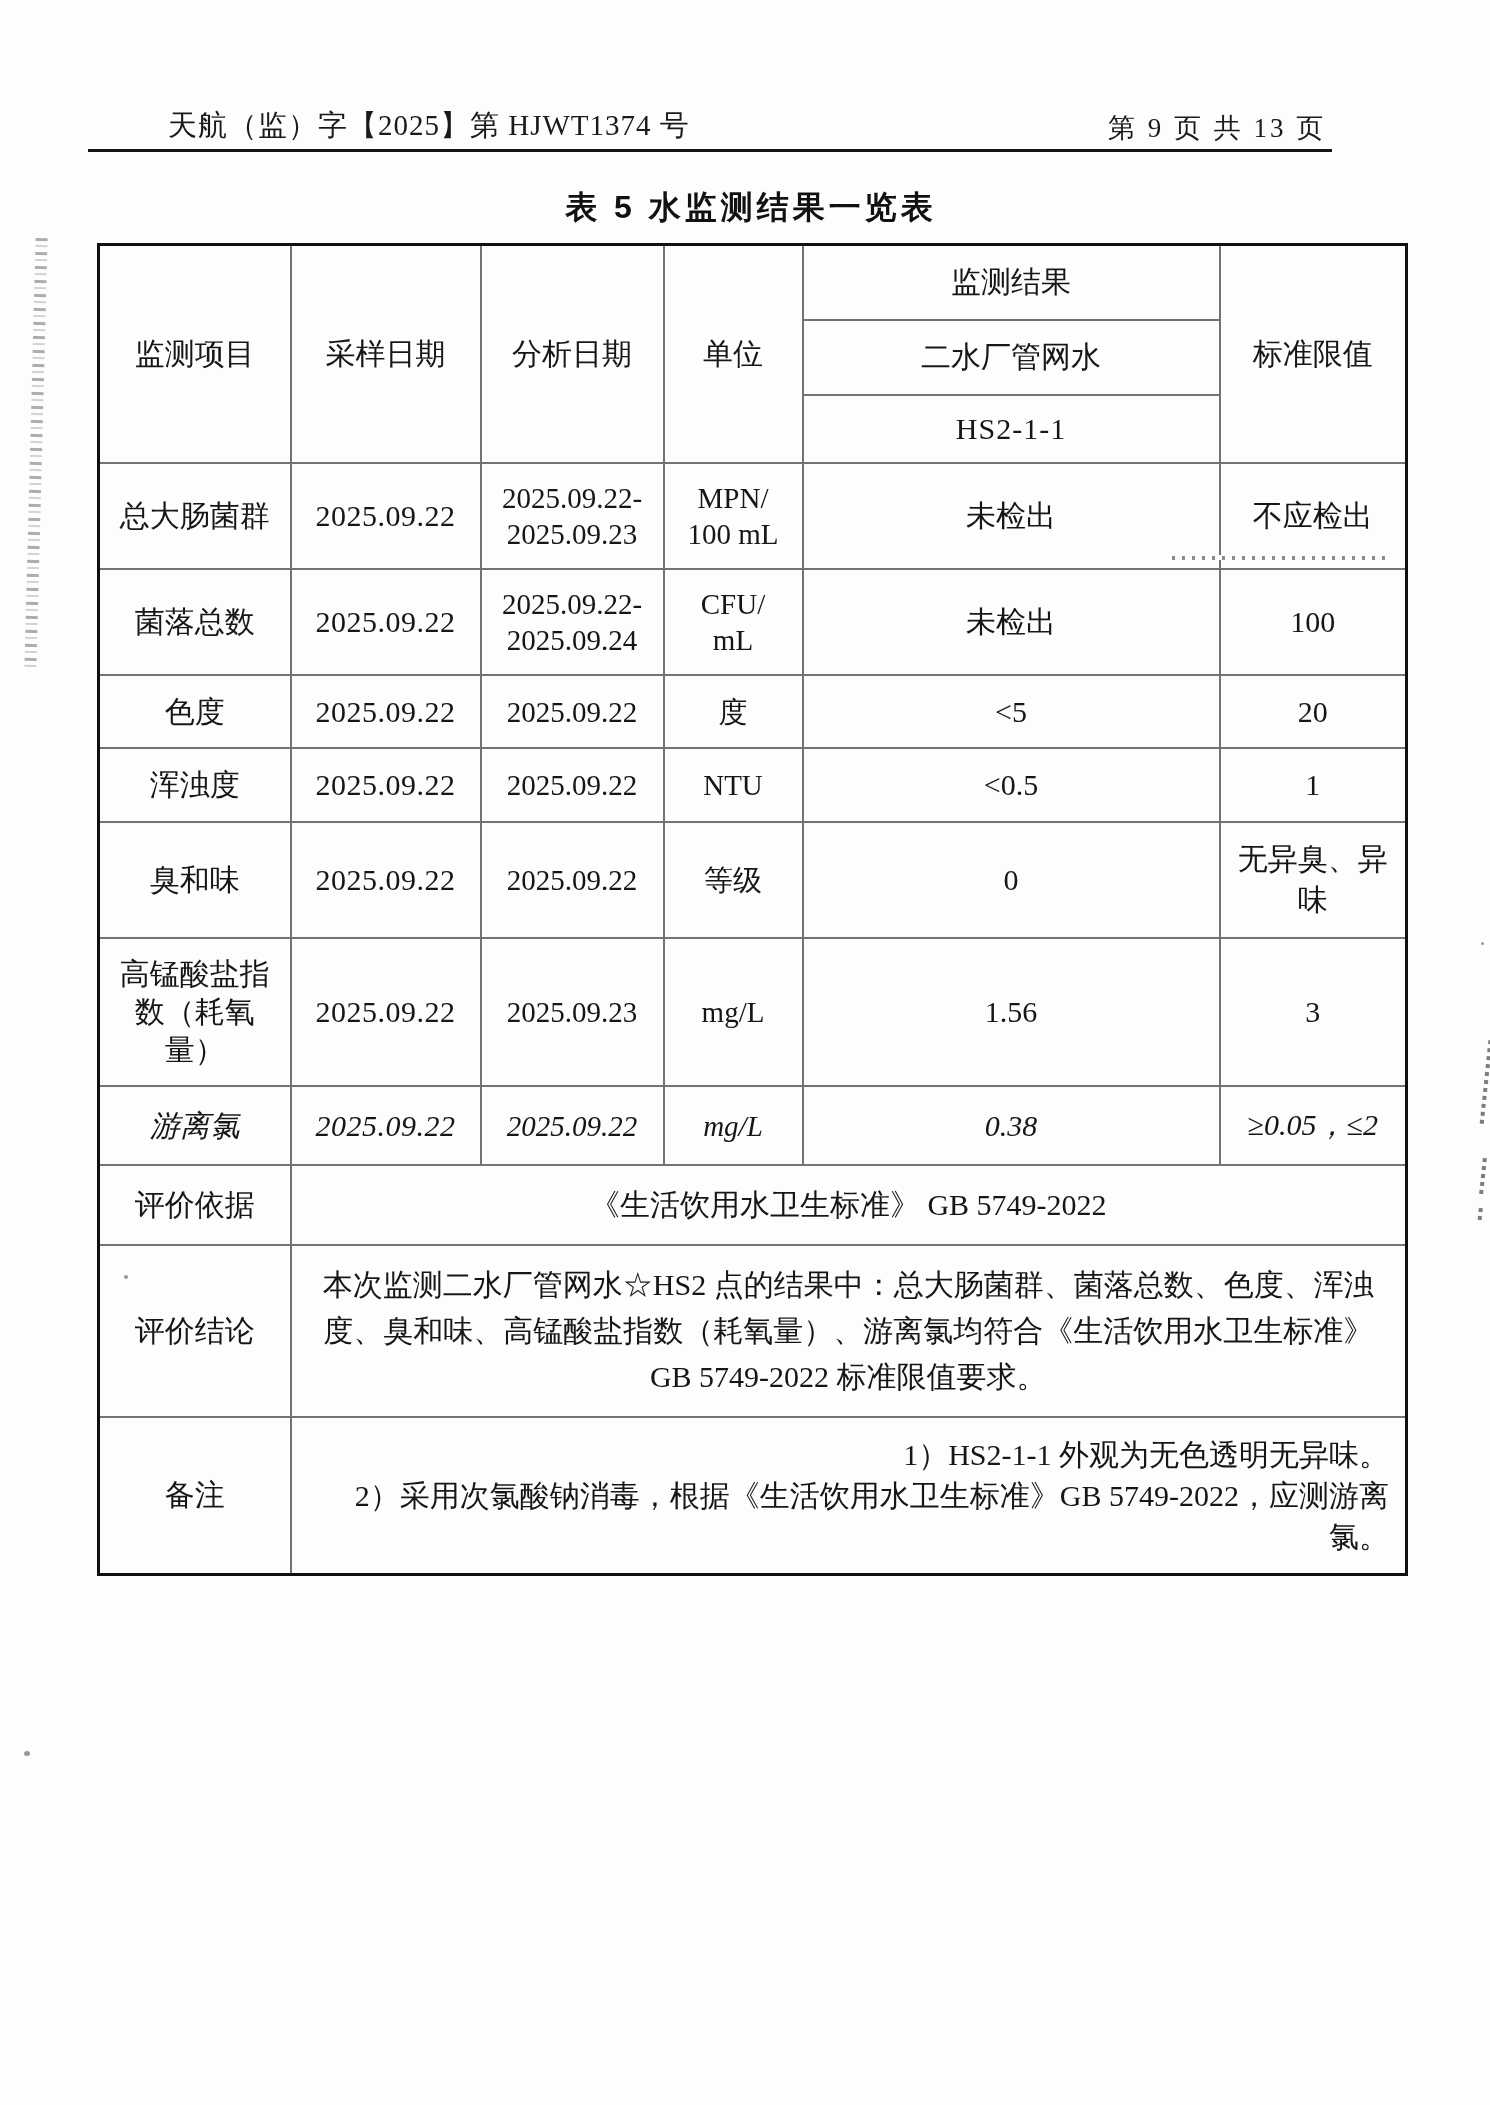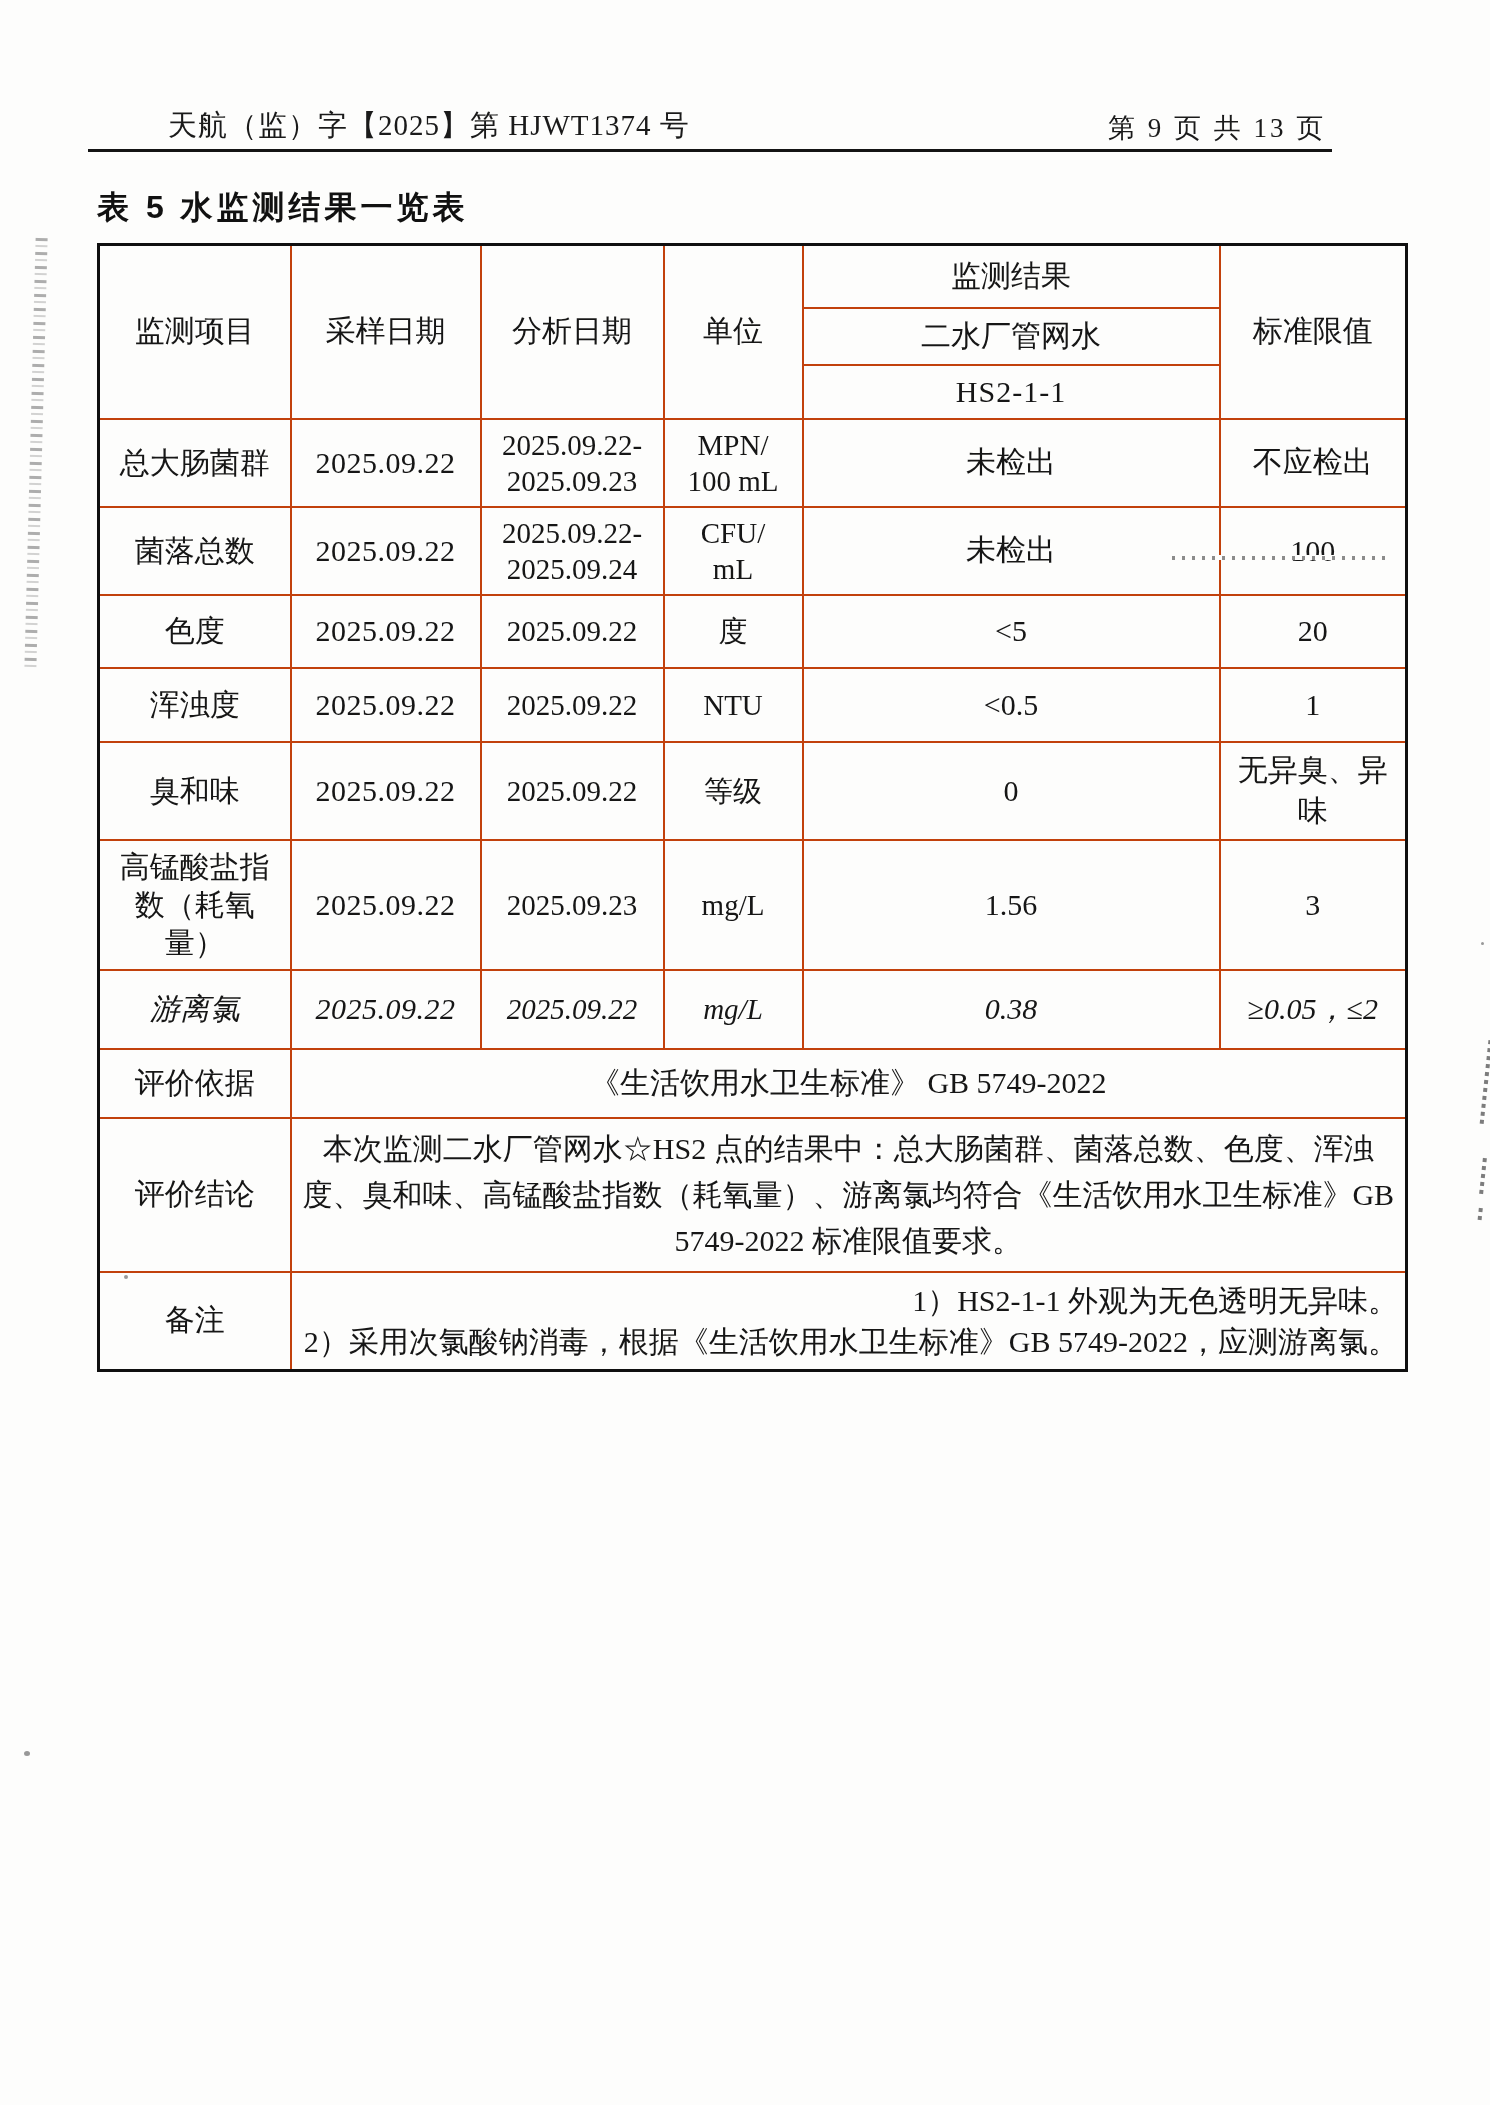--- a/index.html
+++ b/index.html
@@ -20,34 +20,34 @@
     position:absolute;left:1108px;top:110px;
     font-size:27px;letter-spacing:3px;white-space:nowrap;
   }
   .header-rule{
     position:absolute;left:88px;top:149px;width:1244px;height:3px;
     background:#141414;
   }
   
   .table-title{
     position:absolute;left:97px;top:186px;width:1308px;
-    font-size:32px;font-weight:bold;
+    text-align:center;font-size:32px;font-weight:bold;
     letter-spacing:4px;
     font-family:"Liberation Sans","DejaVu Sans",sans-serif;
     color:#111;
   }
   
   .tbl-wrap{position:absolute;left:97px;top:243px;}
   table.monitor{
     table-layout:fixed;border-collapse:collapse;
     width:1308px;background:transparent;
   }
   table.monitor td,table.monitor th{
-    border:2px solid #c2410c;
-    padding:7px;margin:0;
+    border:2px solid #737373;
+    padding:16px;margin:0;
     text-align:center;vertical-align:middle;
     font-weight:normal;
     font-size:30px;color:#161616;
   }
   table.monitor{border:3px solid #101010;}
   .h-top{height:63px;}
   .h-mid{height:42px;}
   .h-bot{height:54px;font-weight:bold;font-size:29px;letter-spacing:1px;}
   .r1{height:78px;}
   .r2{height:77px;}

